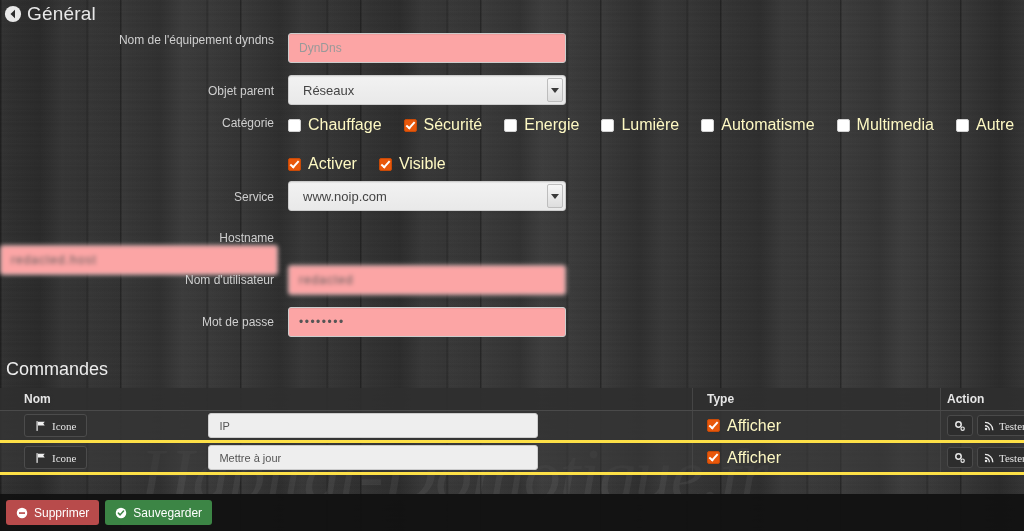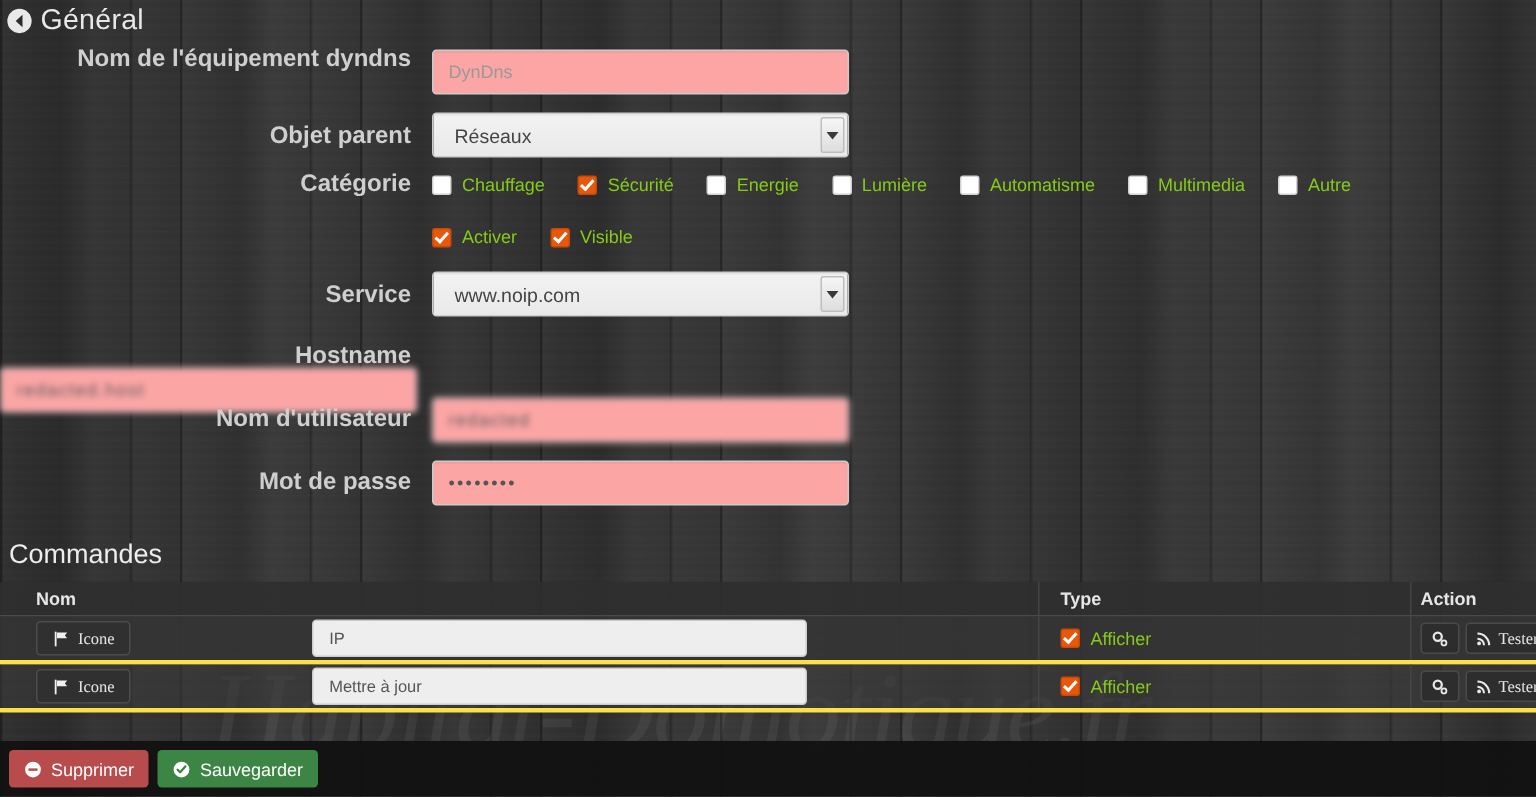--- a/index.html
+++ b/index.html
@@ -59,21 +59,21 @@
 
   
   #general-form {
     position: absolute; left: 0; top: 28px;
     width: 1024px; height: 310px;
     z-index: 2;
   }
   .form-row { position: absolute; left: 0; width: 1024px; display: flex; }
   .form-label {
     width: 288px; text-align: right; padding-right: 14px;
-    font-size: 16px; font-weight: bold; color: #cfcfcf;
+    font-size: 12px; font-weight: normal; color: #cfcfcf;
     line-height: 14px;
   }
   .form-control-wrap { width: 278px; }
 
   input.txt, select.sel {
     width: 278px; height: 30px;
     background: #fca5a5;
     border: 1px solid #cccccc;
     border-radius: 3px;
     font-family: "Liberation Sans", sans-serif;
@@ -118,21 +118,21 @@
     flex: 0 0 auto;
   }
   .cb-box.off { background: #ffffff; border: 1px solid #d2d2d2; }
   .cb-box.on  { background: #e8580c; border: 1px solid #c94a07; }
   .cb-box.on::after {
     content: ""; display: block;
     width: 3px; height: 7px;
     border: solid #ffffff; border-width: 0 2px 2px 0;
     transform: rotate(42deg); margin-top: -2px;
   }
-  .cb-label { font-size: 12px; color: #84cc16; margin-left: 7px; }
+  .cb-label { font-size: 16px; color: #fef9c3; margin-left: 7px; }
 
   
   #commandes-title {
     position: absolute; left: 6px; top: 359px;
     font-size: 18px; font-weight: 400; color: #ededed;
     z-index: 2;
   }
   #commandes-table {
     position: absolute; left: 0; top: 388px;
     width: 1024px;

